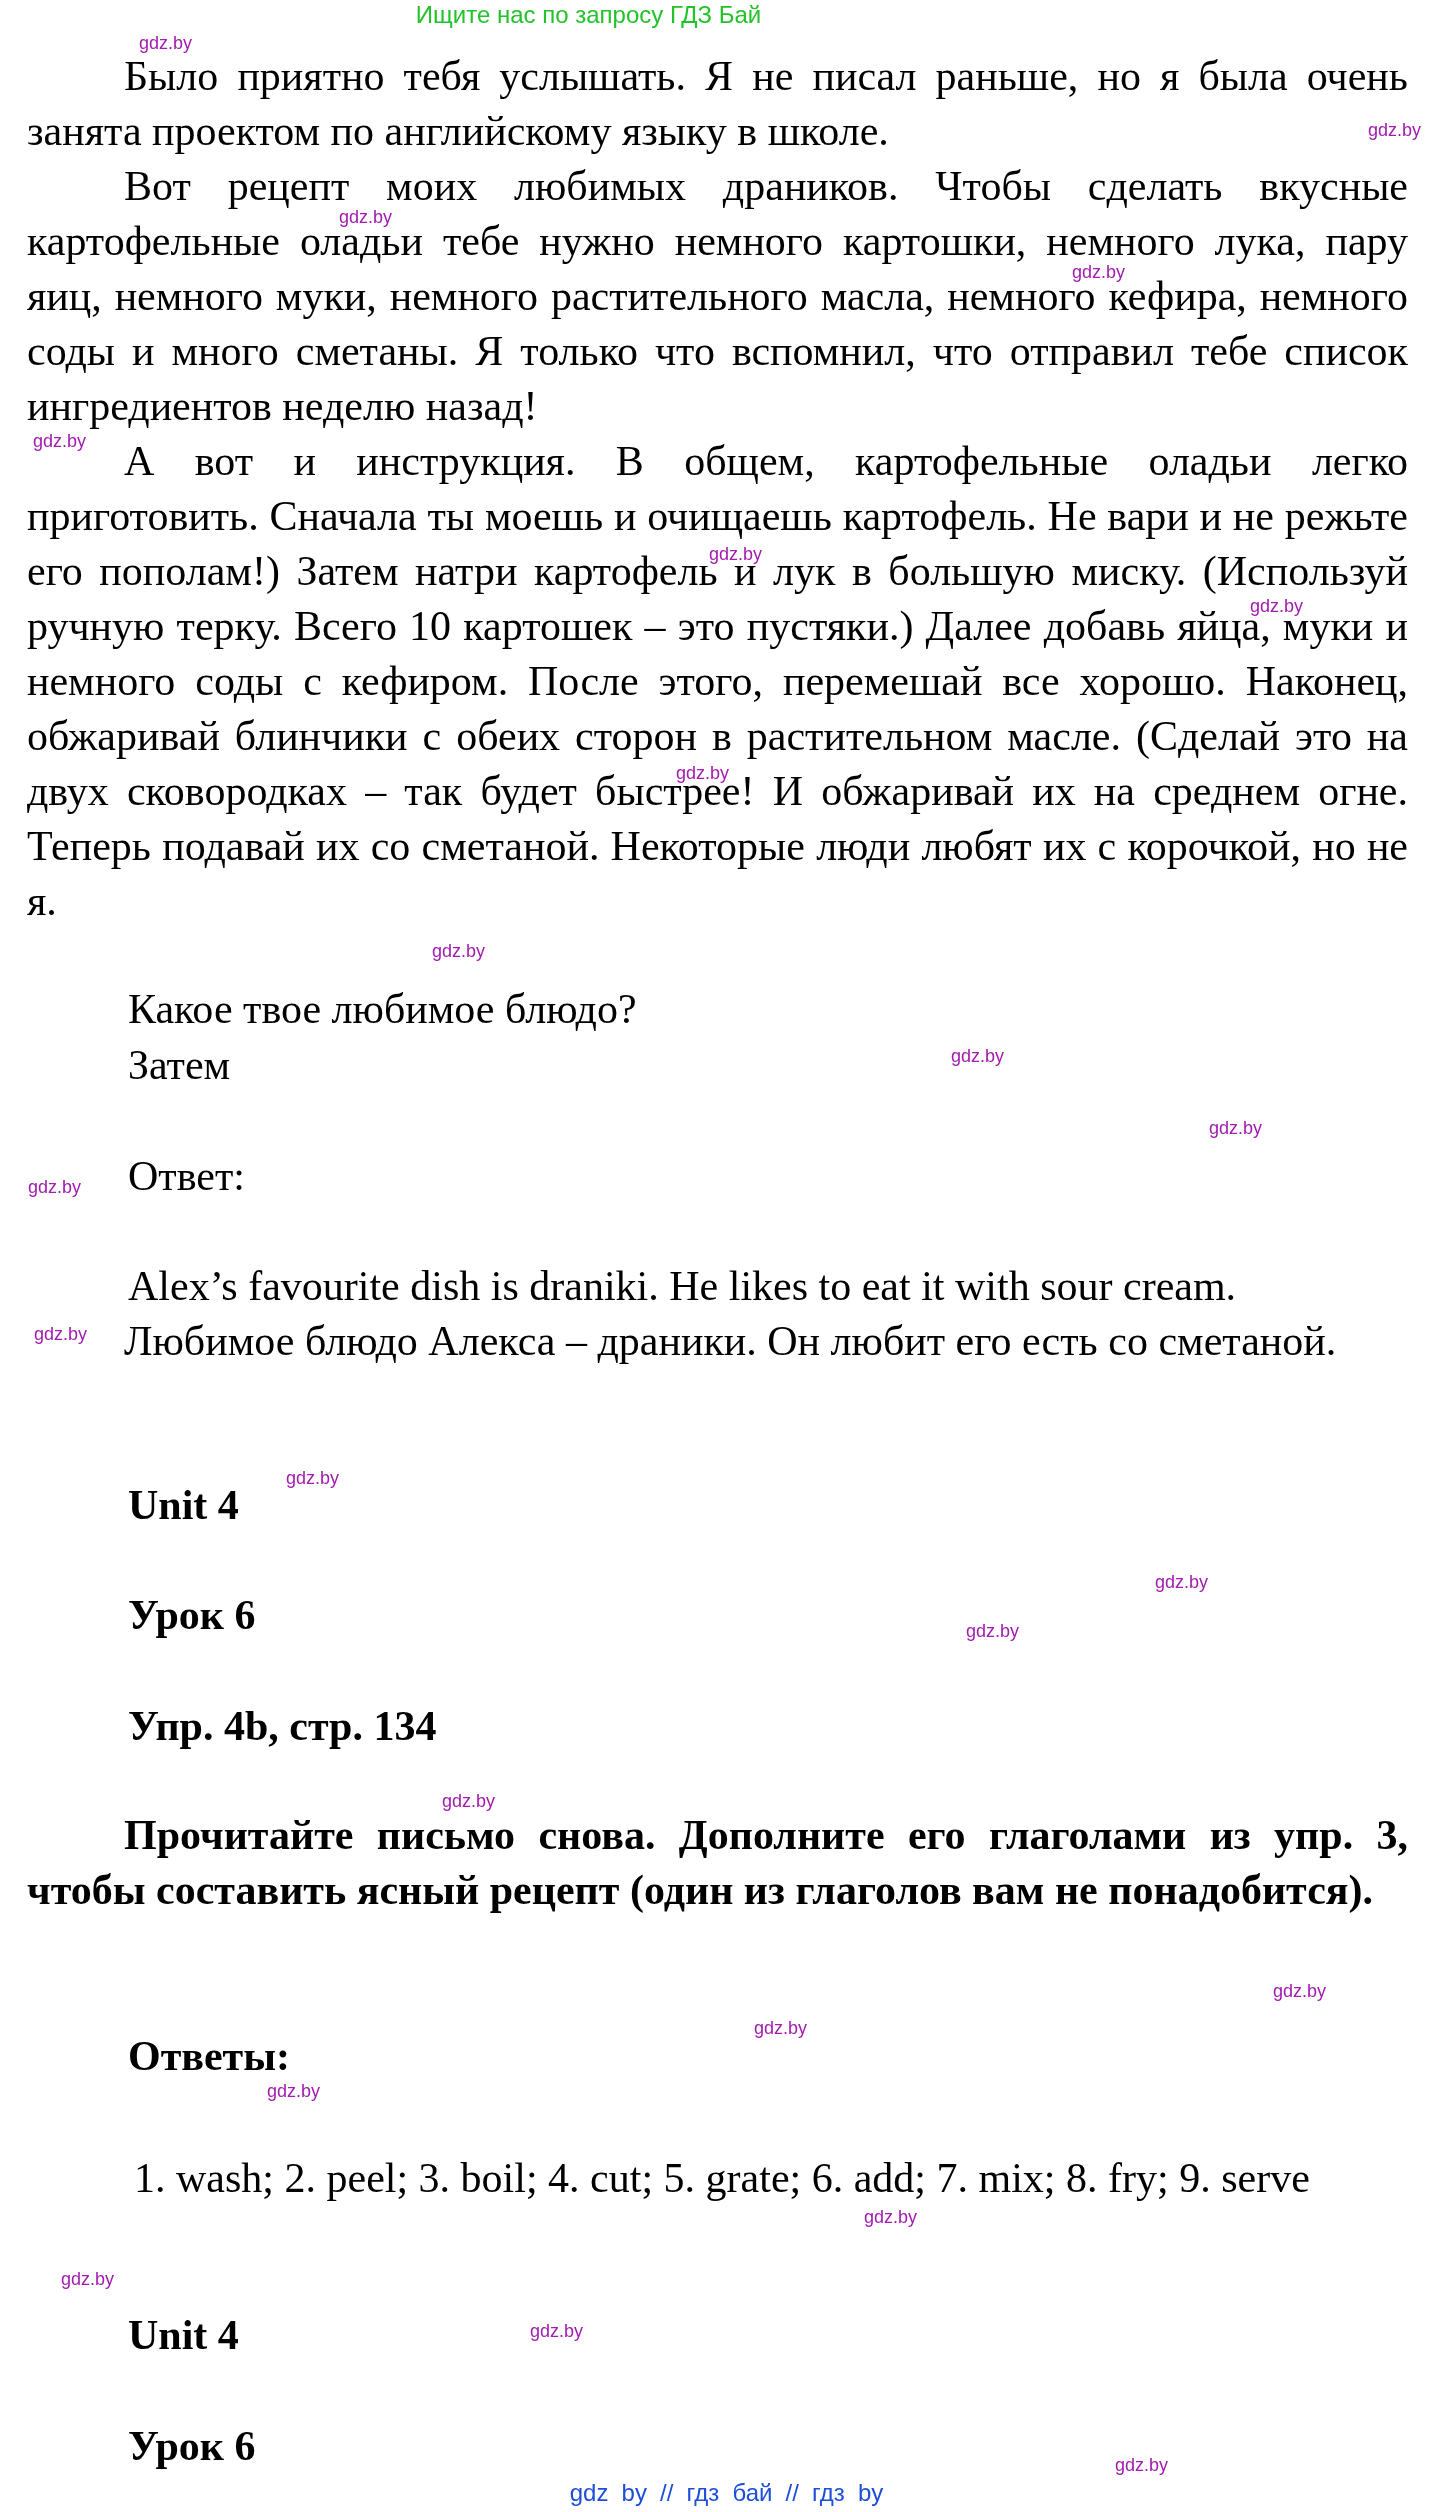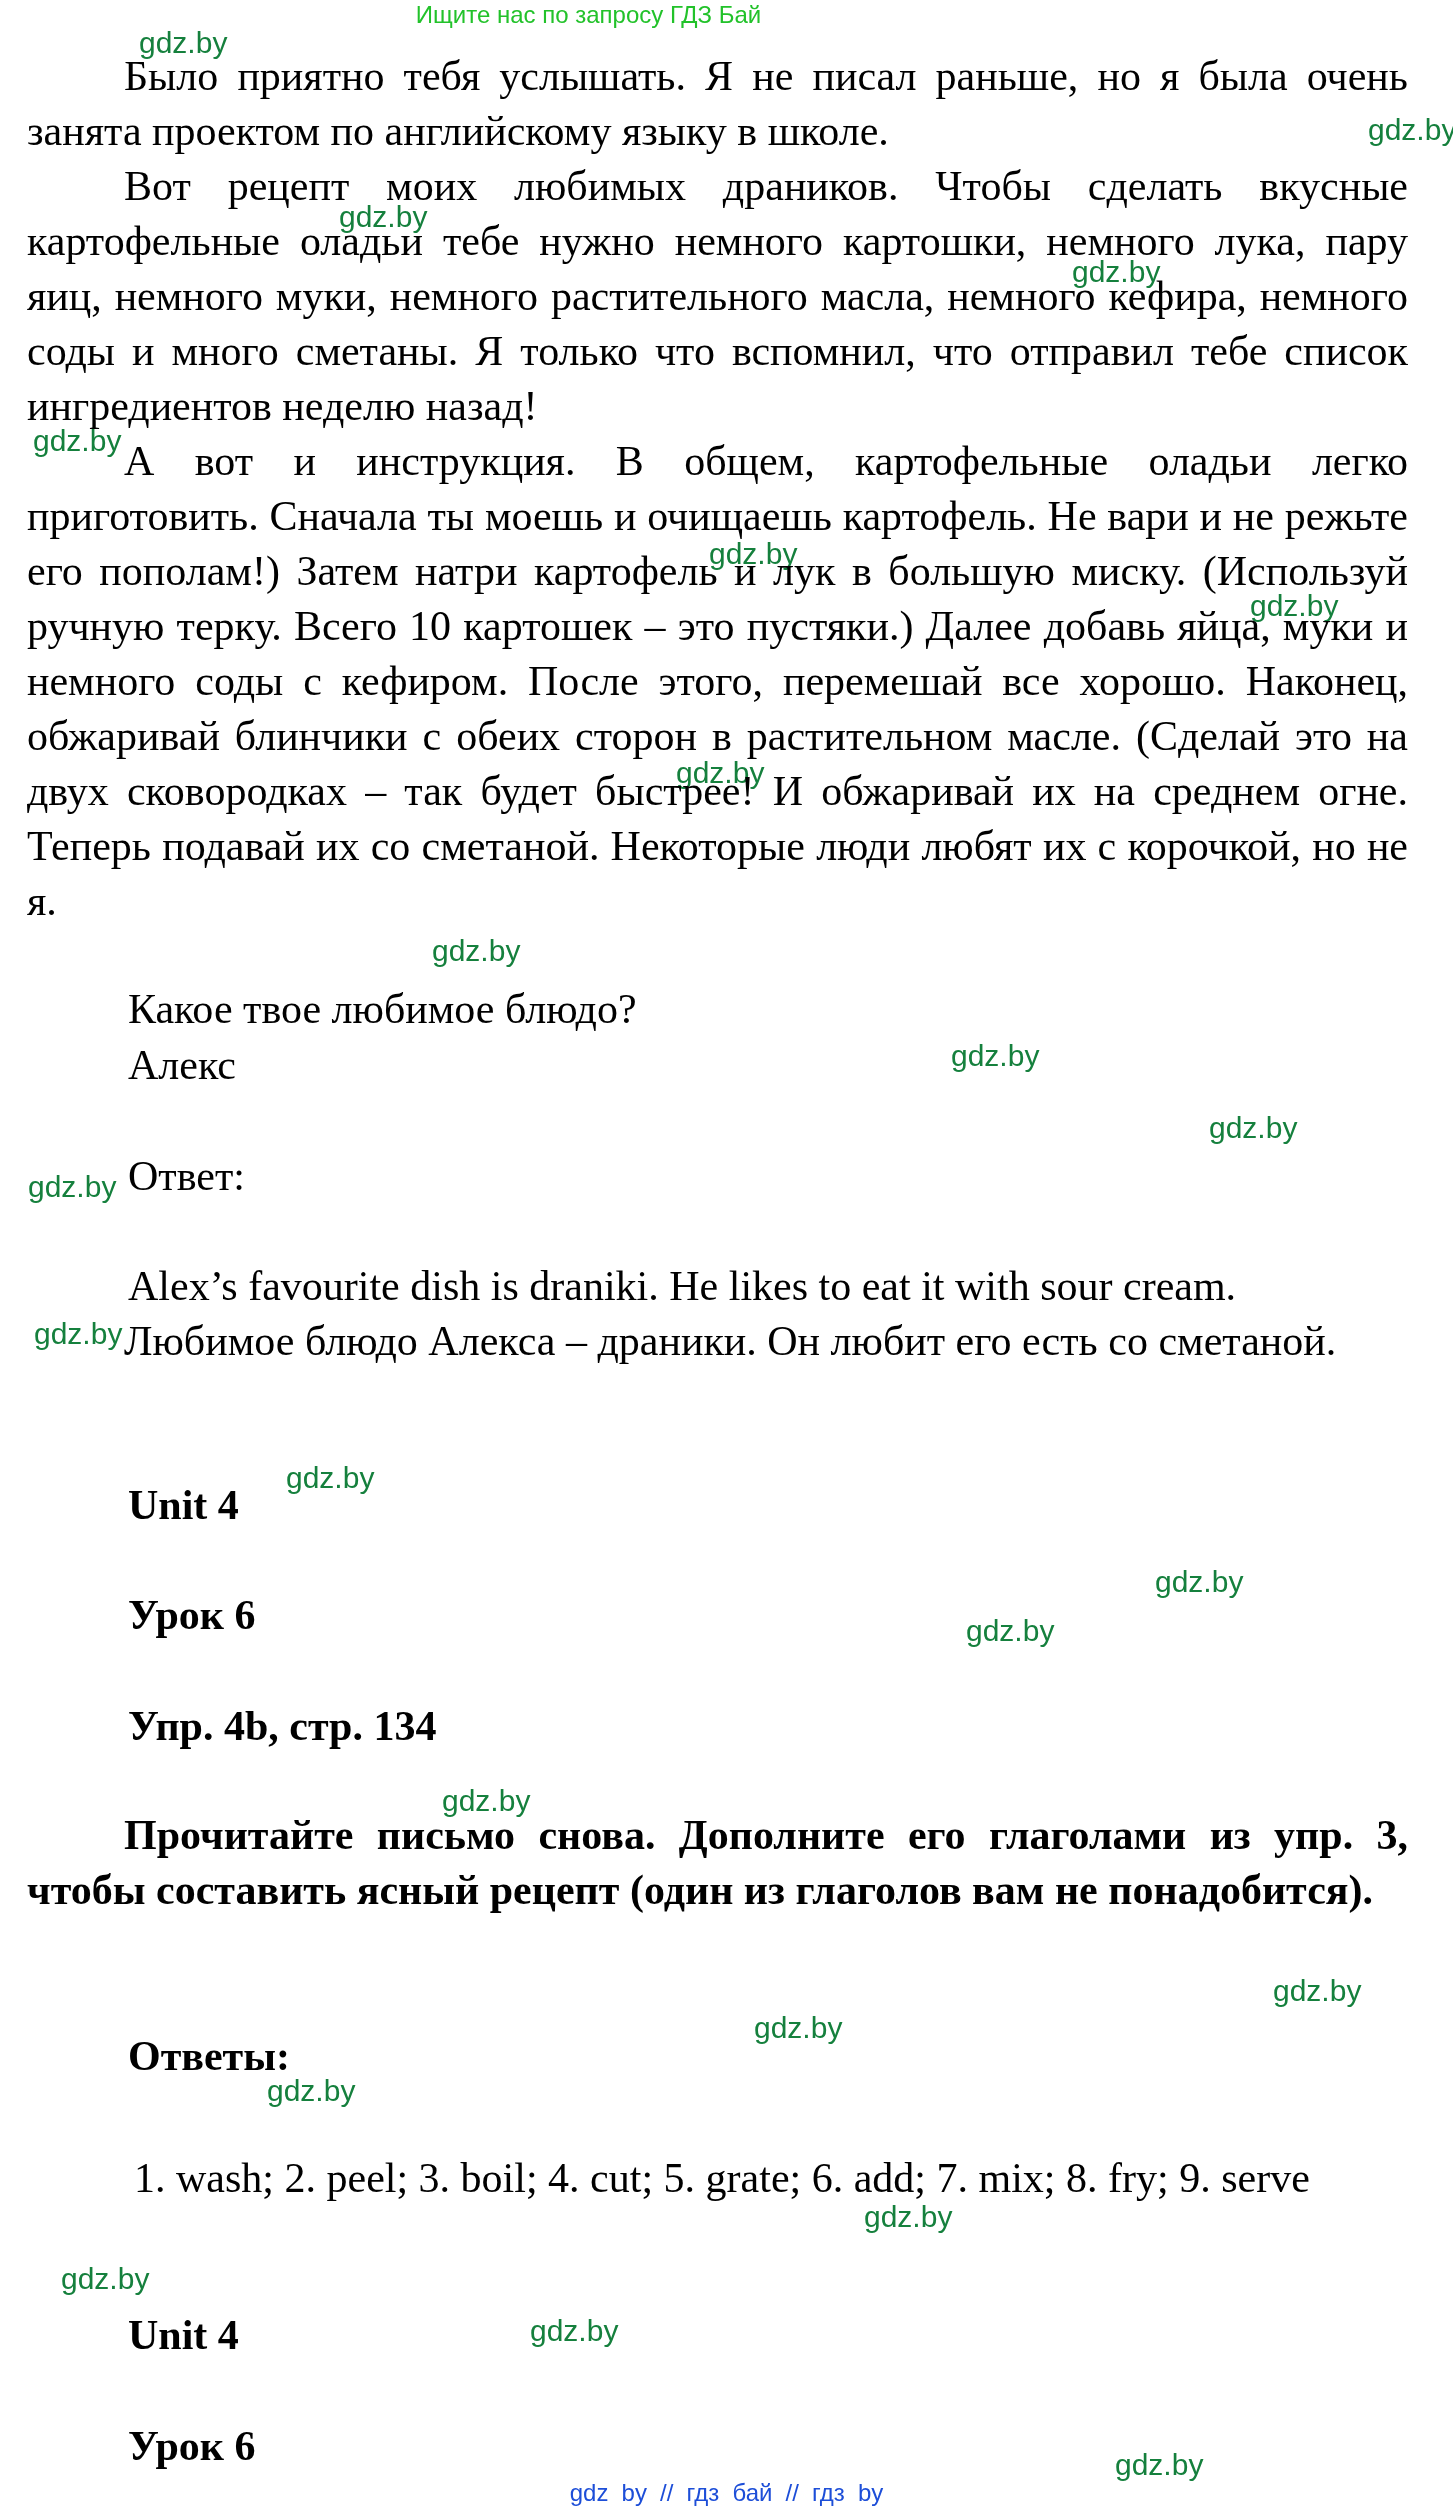--- a/index.html
+++ b/index.html
@@ -6,21 +6,21 @@
   body { width:1453px; height:2512px; position:relative; overflow:hidden;
          font-family:"Liberation Serif", serif; color:#000; }
   .top-banner { position:absolute; top:0; left:0; width:1177px; text-align:center;
                 font-family:"Liberation Sans", sans-serif; font-size:24px; color:#22c22a; line-height:29.5px; }
   .footer-banner { position:absolute; top:2478px; left:0; width:1453px; text-align:center;
                 font-family:"Liberation Sans", sans-serif; font-size:24px; color:#1d4ed8; line-height:29.5px; word-spacing:6.5px; }
   .para { position:absolute; left:27px; width:1381px; font-size:42px; line-height:55px;
           text-align:justify; text-indent:97px; }
   .line { position:absolute; left:128px; font-size:42px; line-height:55px; white-space:nowrap; }
   .bold { font-weight:bold; }
-  .wm { position:absolute; font-family:"Liberation Sans", sans-serif; font-size:30px; color:#15803d; line-height:24.5px; }
+  .wm { position:absolute; font-family:"Liberation Sans", sans-serif; font-size:18px; color:#a21caf; line-height:24.5px; }
 </style>
 </head>
 <body>
 
 <div class="top-banner">Ищите нас по запросу ГДЗ Бай</div>
 
 <span class="wm" style="left:139px;top:31px">gdz.by</span>
 <span class="wm" style="left:1368px;top:118px">gdz.by</span>
 <span class="wm" style="left:339px;top:205px">gdz.by</span>
 <span class="wm" style="left:1072px;top:260px">gdz.by</span>
@@ -42,21 +42,21 @@
 <span class="wm" style="left:267px;top:2079px">gdz.by</span>
 <span class="wm" style="left:864px;top:2205px">gdz.by</span>
 <span class="wm" style="left:61px;top:2267px">gdz.by</span>
 <span class="wm" style="left:530px;top:2319px">gdz.by</span>
 <span class="wm" style="left:1115px;top:2453px">gdz.by</span>
 
 <p class="para" style="top:49px;margin:0">Было приятно тебя услышать. Я не писал раньше, но я была очень занята проектом по английскому языку в школе.</p>
 <p class="para" style="top:159px;margin:0">Вот рецепт моих любимых драников. Чтобы сделать вкусные картофельные оладьи тебе нужно немного картошки, немного лука, пару яиц, немного муки, немного растительного масла, немного кефира, немного соды и много сметаны. Я только что вспомнил, что отправил тебе список ингредиентов неделю назад!</p>
 <p class="para" style="top:434px;margin:0">А вот и инструкция. В общем, картофельные оладьи легко приготовить. Сначала ты моешь и очищаешь картофель. Не вари и не режьте его пополам!) Затем натри картофель и лук в большую миску. (Используй ручную терку. Всего 10 картошек – это пустяки.) Далее добавь яйца, муки и немного соды с кефиром. После этого, перемешай все хорошо. Наконец, обжаривай блинчики с обеих сторон в растительном масле. (Сделай это на двух сковородках – так будет быстрее! И обжаривай их на среднем огне. Теперь подавай их со сметаной. Некоторые люди любят их с корочкой, но не я.</p>
 <div class="line" style="top:982px">Какое твое любимое блюдо?</div>
-<div class="line" style="top:1038px">Алекс</div>
+<div class="line" style="top:1038px">Затем</div>
 
 <div class="line" style="top:1149px">Ответ:</div>
 <div class="line" style="top:1259px">Alex’s favourite dish is draniki. He likes to eat it with sour cream.</div>
 <p class="para" style="top:1314px;margin:0">Любимое блюдо Алекса – драники.  Он любит его есть со сметаной.</p>
 
 <div class="line bold" style="top:1478px">Unit 4</div>
 <div class="line bold" style="top:1588px">Урок 6</div>
 <div class="line bold" style="top:1699px">Упр. 4b, стр. 134</div>
 <p class="para bold" style="top:1808px;margin:0">Прочитайте письмо снова. Дополните его глаголами из упр. 3, чтобы составить ясный рецепт (один из глаголов вам не понадобится).</p>
 <div class="line bold" style="top:2029px">Ответы:</div>

